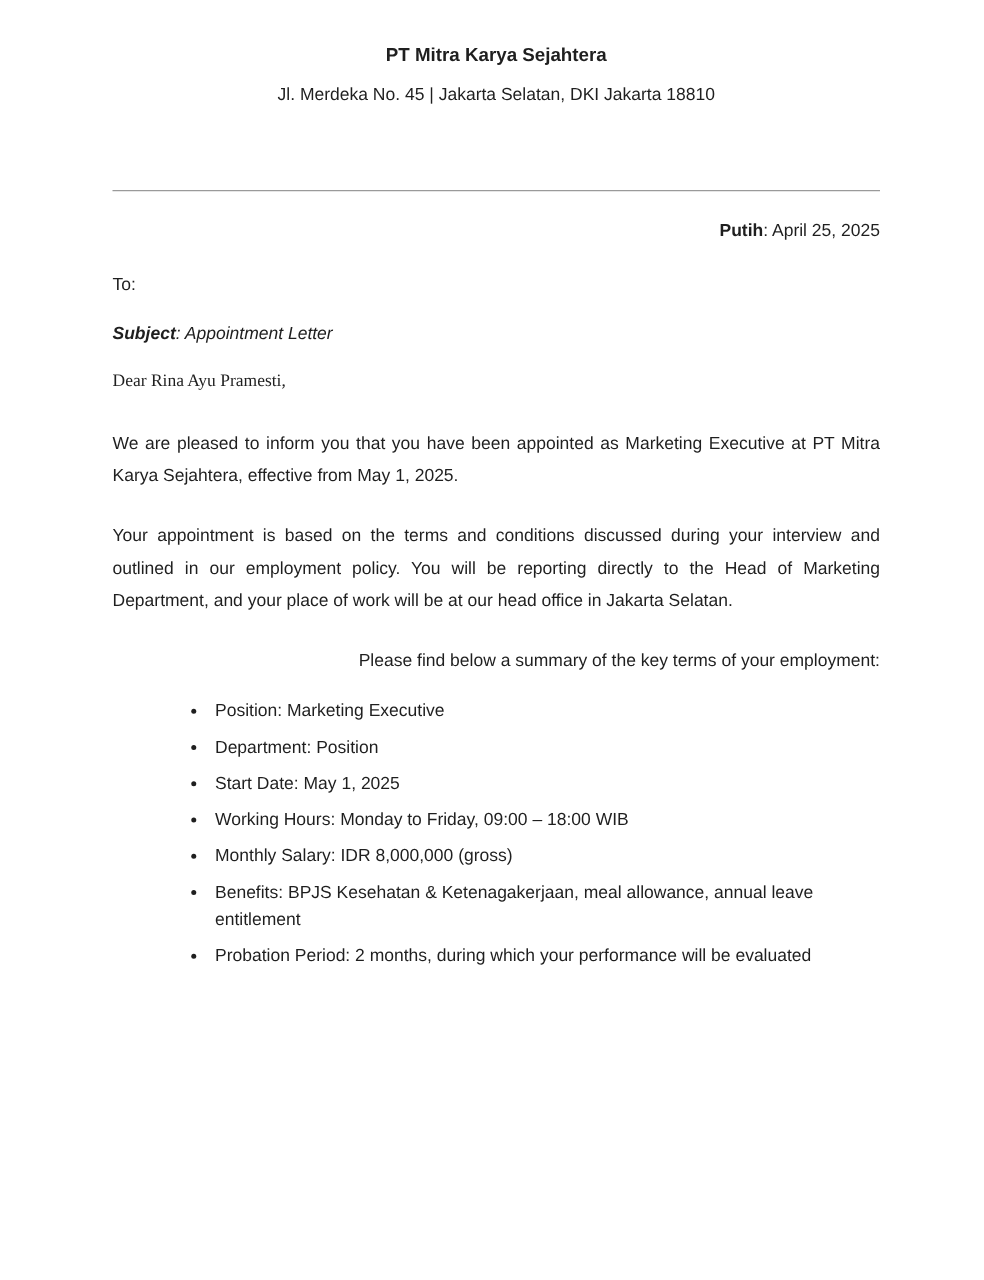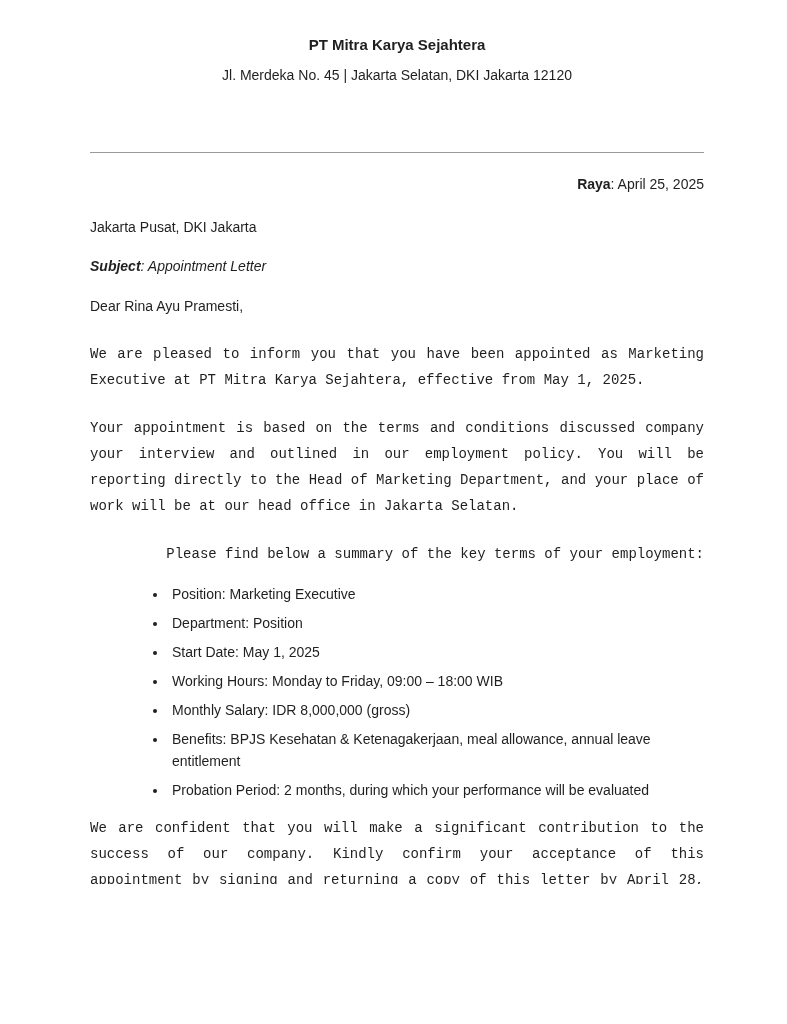--- a/index.html
+++ b/index.html
@@ -47,26 +47,26 @@
     line-height: 28px;
   }
   .subject-line {
     margin-top: 12px;
     line-height: 26px;
     font-style: italic;
   }
   .salutation {
     margin: 14px 0 0 0;
     line-height: 26px;
+    font-family: Liberation Serif, serif;
   }
   .body-par {
     margin: 22px 0 0 0;
     line-height: 26px;
     text-align: justify;
-    font-family: Liberation Mono, monospace;
   }
   .body-par.no-justify {
     text-align: right;
   }
   ul.terms-list {
     margin: 16px 0 0 0;
     padding: 0 0 0 78px;
     list-style: disc outside;
   }
   ul.terms-list li {
@@ -78,46 +78,45 @@
     margin-top: 14px;
   }
 </style>
 </head>
 <body>
 
 <div class="page">
 
   <header class="letterhead">
     <div class="company-name">PT Mitra Karya Sejahtera</div>
-    <div class="company-address">Jl. Merdeka No. 45 | Jakarta Selatan, DKI Jakarta 12120</div>
+    <div class="company-address">Jl. Merdeka No. 45 | Jakarta Selatan, DKI Jakarta 18810</div>
   </header>
 
   <hr class="header-divider">
 
-  <div class="date-line"><span class="bold">Raya</span><span>: April 25, 2025</span></div>
+  <div class="date-line"><span class="bold">Putih</span><span>: April 25, 2025</span></div>
 
   <div class="recipient-block">
-    <div>Jakarta Pusat, DKI Jakarta</div>
+    <div>To:</div>
   </div>
 
   <div class="subject-line"><span class="bold">Subject</span><span>: Appointment Letter</span></div>
 
   <p class="salutation">Dear Rina Ayu Pramesti,</p>
 
   <p class="body-par">We are pleased to inform you that you have been appointed as Marketing Executive at PT Mitra Karya Sejahtera, effective from May 1, 2025.</p>
 
-  <p class="body-par">Your appointment is based on the terms and conditions discussed company your interview and outlined in our employment policy. You will be reporting directly to the Head of Marketing Department, and your place of work will be at our head office in Jakarta Selatan.</p>
+  <p class="body-par">Your appointment is based on the terms and conditions discussed during your interview and outlined in our employment policy. You will be reporting directly to the Head of Marketing Department, and your place of work will be at our head office in Jakarta Selatan.</p>
 
   <p class="body-par no-justify">Please find below a summary of the key terms of your employment:</p>
 
   <ul class="terms-list">
     <li>Position: Marketing Executive</li>
     <li>Department: Position</li>
     <li>Start Date: May 1, 2025</li>
     <li>Working Hours: Monday to Friday, 09:00 – 18:00 WIB</li>
     <li>Monthly Salary: IDR 8,000,000 (gross)</li>
     <li>Benefits: BPJS Kesehatan &amp; Ketenagakerjaan, meal allowance, annual leave entitlement</li>
     <li>Probation Period: 2 months, during which your performance will be evaluated</li>
   </ul>
 
-  <p class="body-par closing-par">We are confident that you will make a significant contribution to the success of our company. Kindly confirm your acceptance of this appointment by signing and returning a copy of this letter by April 28, 2025.</p>
 
 </div>
 
 </body></html>

